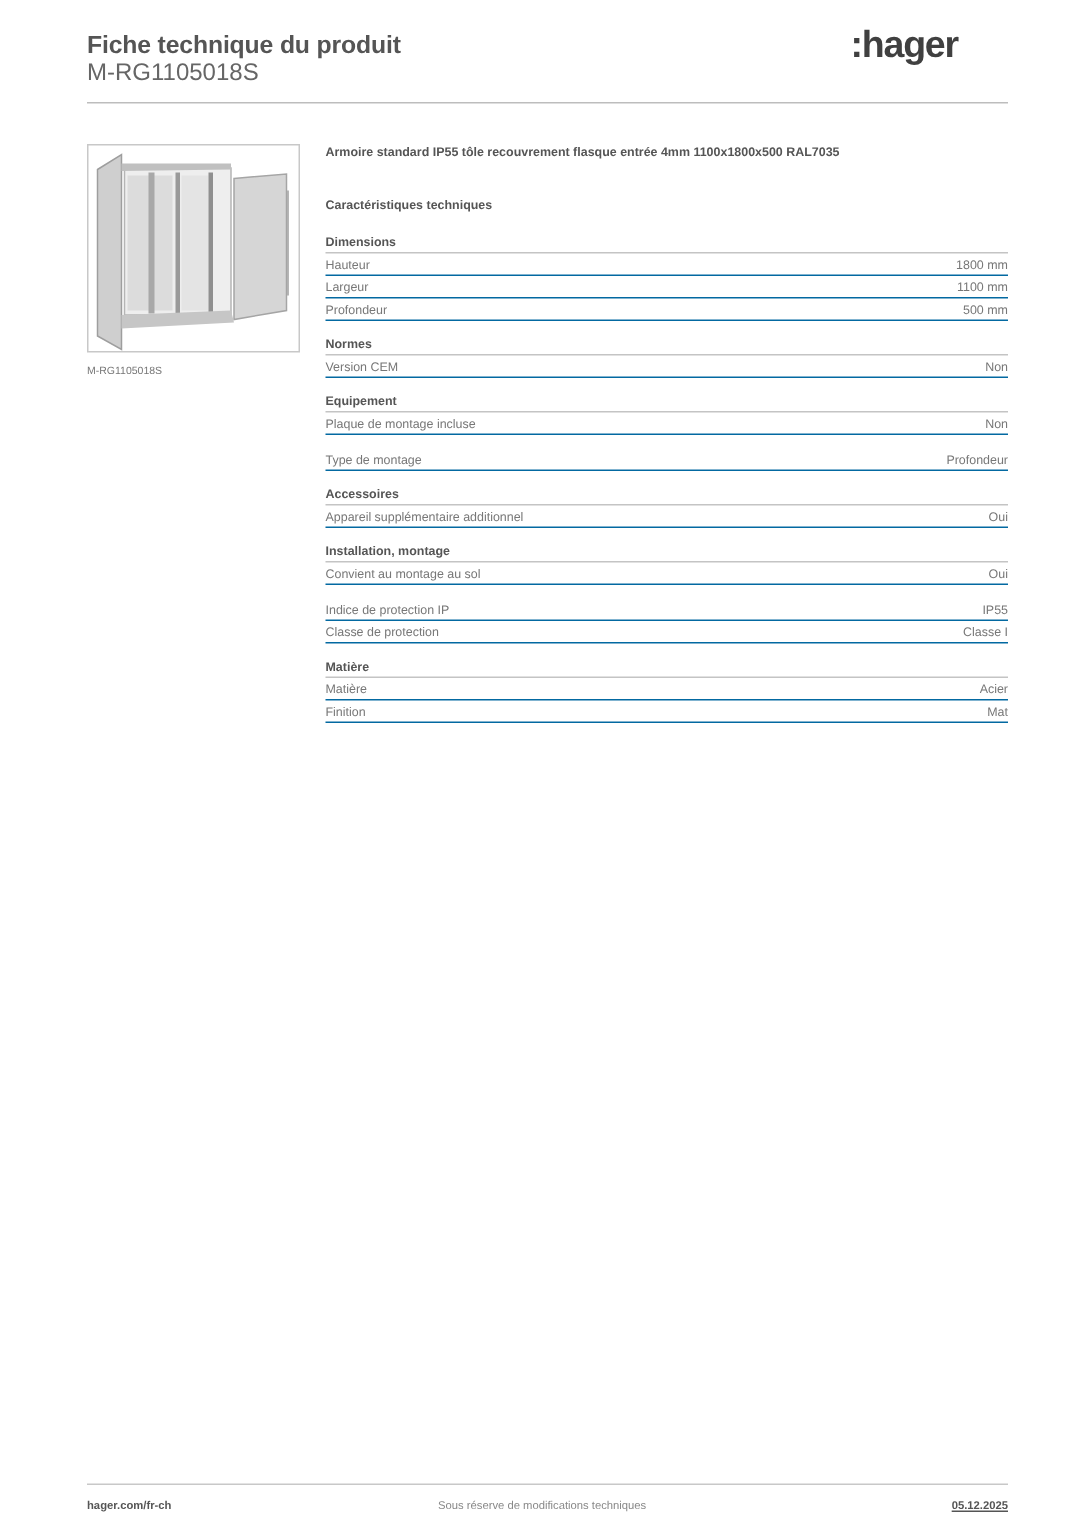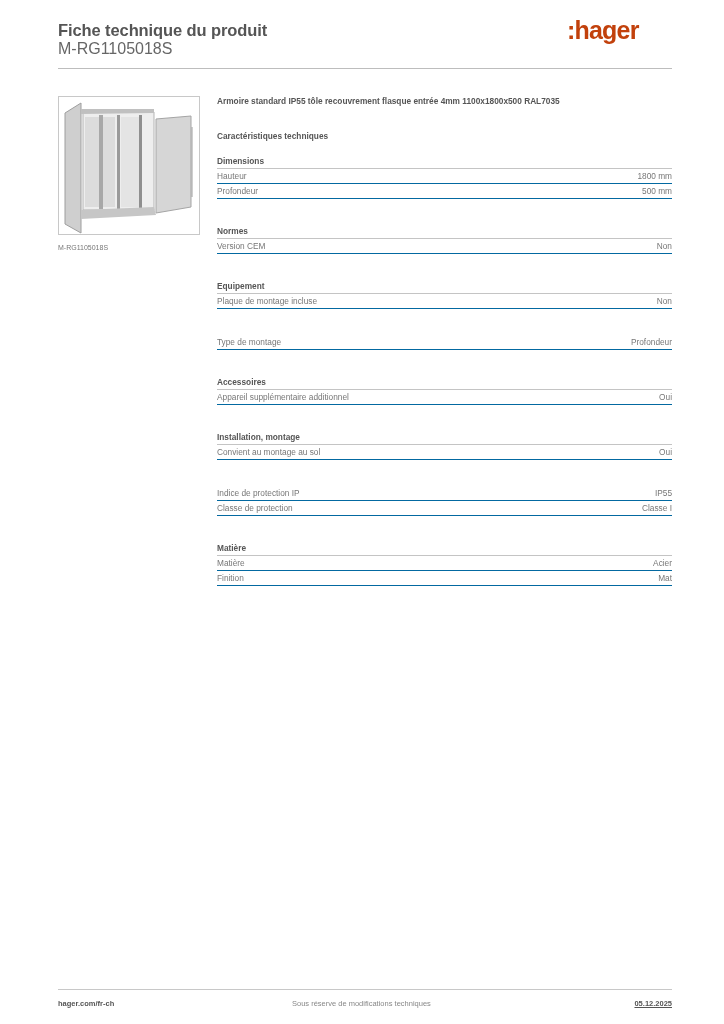--- a/index.html
+++ b/index.html
@@ -2,31 +2,31 @@
 <html><head>
 <meta charset="utf-8">
 <style>
   html, body { margin: 0; padding: 0; background: #ffffff; }
   body {
     width: 724px; height: 1024px; position: relative; overflow: hidden;
     font-family: "Liberation Sans", sans-serif; color: #555;
   }
   .title { position: absolute; left: 58px; top: 21px; font-size: 16.5px; font-weight: bold; color: #555; letter-spacing: -0.1px; }
   .subtitle { position: absolute; left: 58px; top: 40px; font-size: 16px; color: #666; }
-  .logo { position: absolute; left: 567px; top: 16px; font-size: 25px; font-weight: bold; color: #c2410c; letter-spacing: -0.8px; }
+  .logo { position: absolute; left: 567px; top: 16px; font-size: 25px; font-weight: bold; color: #404040; letter-spacing: -0.8px; }
   .header-rule { position: absolute; left: 58px; top: 68px; width: 614px; height: 1px; background: #bdbdbd; }
 
   .img-frame { position: absolute; left: 58px; top: 96px; width: 142px; height: 139px; border: 1px solid #c8c8c8; box-sizing: border-box; background: #fff; }
   .img-caption { position: absolute; left: 58px; top: 244px; font-size: 7px; color: #777; }
 
   .product-desc { position: absolute; left: 217px; top: 96px; font-size: 8.3px; font-weight: bold; color: #555; }
   .tech-heading { position: absolute; left: 217px; top: 131px; font-size: 8.3px; font-weight: bold; color: #555; }
 
   .specs { position: absolute; left: 217px; top: 155px; width: 455px; }
-  .section { margin-bottom: 26px; }
+  .section { margin-bottom: 9px; }
   .section-title { font-size: 8.3px; font-weight: bold; color: #555; height: 13px; line-height: 13px; border-bottom: 1px solid #c4c4c4; }
   .row { display: flex; justify-content: space-between; font-size: 8.3px; color: #777; height: 14px; line-height: 14px; border-bottom: 1px solid #0369a1; }
   .row .v { text-align: right; }
 
   .footer-rule { position: absolute; left: 58px; top: 989px; width: 614px; height: 1px; background: #c8c8c8; }
   .footer-left { position: absolute; left: 58px; top: 999px; font-size: 7.5px; font-weight: bold; color: #555; }
   .footer-center { position: absolute; left: 292px; top: 999px; font-size: 7.5px; color: #888; }
   .footer-right { position: absolute; right: 52px; top: 999px; font-size: 7.5px; font-weight: bold; color: #555; text-decoration: underline; }
 </style>
 </head>
@@ -60,20 +60,24 @@
 
 <div class="product-desc">Armoire standard IP55 tôle recouvrement flasque entrée 4mm 1100x1800x500 RAL7035</div>
 <div class="tech-heading">Caractéristiques techniques</div>
 
 <div class="specs">
   <div class="section">
     <div class="section-title">Dimensions</div>
     <div class="row">
         <span>Hauteur</span>
         <span class="v">1800 mm</span>
+      </div>
+    <div class="row">
+        <span>Largeur</span>
+        <span class="v">1100 mm</span>
       </div>
     <div class="row">
         <span>Profondeur</span>
         <span class="v">500 mm</span>
       </div>
   </div>
   <div class="section">
     <div class="section-title">Normes</div>
     <div class="row">
         <span>Version CEM</span>

